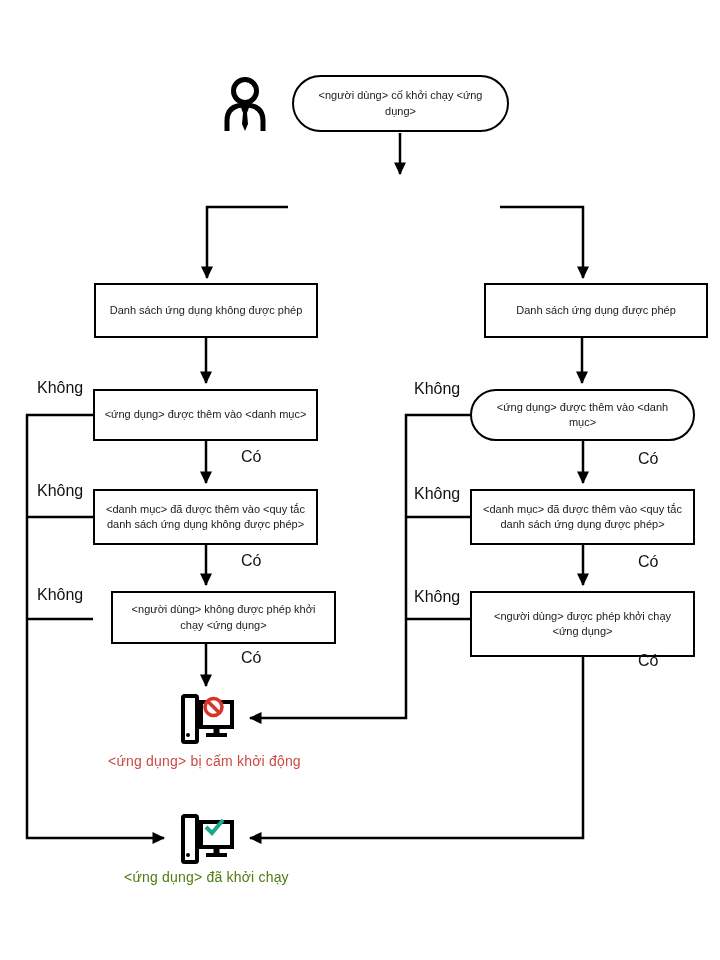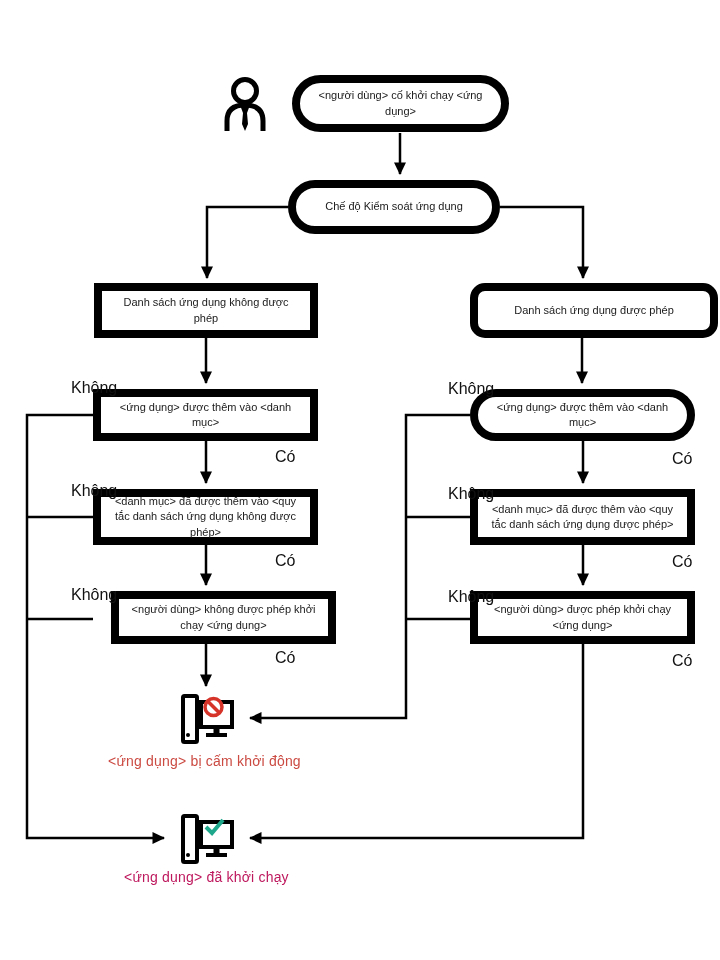--- a/index.html
+++ b/index.html
@@ -3,32 +3,32 @@
 <meta charset="utf-8">
 <style>
   html,body{margin:0;padding:0;background:#ffffff;}
   .canvas{
     position:relative;width:720px;height:960px;background:#ffffff;overflow:hidden;
     font-family:"Liberation Sans", sans-serif;color:#1a1a1a;
   }
   .canvas svg.wires{position:absolute;left:0;top:0;z-index:1;}
   .node{
     position:absolute;z-index:2;display:flex;align-items:center;justify-content:center;
-    text-align:center;border:8px solid #000000;background:#fff;box-sizing:border-box;
+    text-align:center;border:2px solid #000000;background:#fff;box-sizing:border-box;
     font-size:11px;line-height:1.4;padding:3px 9px;color:#1a1a1a;
   }
   .stadium{border-radius:30px;padding:3px 18px;}
   .lbl{
-    position:absolute;z-index:2;font-size:16px;color:#111;white-space:nowrap;margin-left:34px;
+    position:absolute;z-index:2;font-size:16px;color:#111;white-space:nowrap;
   }
   .result-text{
     position:absolute;z-index:2;font-size:14px;white-space:nowrap;letter-spacing:.2px;
   }
   .result-blocked{color:#cb4a42;}
-  .result-started{color:#be185d;}
+  .result-started{color:#4d7c0f;}
 </style>
 </head>
 <body>
 
 <div class="canvas">
 
   <svg class="wires" width="720" height="960" viewBox="0 0 720 960">
     <defs>
       <marker id="ah" markerUnits="userSpaceOnUse" markerWidth="14" markerHeight="14" refX="12" refY="6.5" orient="auto">
         <path d="M0.5,0.5 L13,6.5 L0.5,12.5 Z" fill="#000"></path>
@@ -83,37 +83,36 @@
       <circle cx="188" cy="855" r="2" fill="#000"></circle>
       <rect x="201" y="822" width="31" height="25" fill="#fff" stroke="#000" stroke-width="4"></rect>
       <rect x="213.5" y="847" width="6" height="6" fill="#000"></rect>
       <rect x="206" y="853" width="21" height="4" fill="#000"></rect>
       <polyline points="206,827 212,833 223,820" fill="none" stroke="#1fa78c" stroke-width="4"></polyline>
     </g>
   </svg>
 
   <div class="node stadium" style="left:292px;top:75px;width:217px;height:57px;">&lt;người dùng&gt; cố khởi chạy &lt;ứng dụng&gt;</div>
 
-  <div class="node stadium" style="left:288px;top:180px;width:212px;height:54px;border-radius:27px;">Chế độ Kiểm soát ứng dụng</div>
 
   <div class="node" style="left:94px;top:283px;width:224px;height:55px;text-align:center;">Danh sách ứng dụng không được phép</div>
 
-  <div class="node" style="left:470px;top:283px;width:248px;height:55px;border-radius:15px;">Danh sách ứng dụng được phép</div>
+  <div class="node" style="left:484px;top:283px;width:224px;height:55px;">Danh sách ứng dụng được phép</div>
 
   <div class="node" style="left:93px;top:389px;width:225px;height:52px;">&lt;ứng dụng&gt; được thêm vào &lt;danh mục&gt;</div>
 
   <div class="node stadium" style="left:470px;top:389px;width:225px;height:52px;border-radius:26px;">&lt;ứng dụng&gt; được thêm vào &lt;danh mục&gt;</div>
 
   <div class="node" style="left:93px;top:489px;width:225px;height:56px;">&lt;danh mục&gt; đã được thêm vào &lt;quy tắc danh sách ứng dụng không được phép&gt;</div>
 
   <div class="node" style="left:470px;top:489px;width:225px;height:56px;">&lt;danh mục&gt; đã được thêm vào &lt;quy tắc danh sách ứng dụng được phép&gt;</div>
 
   <div class="node" style="left:111px;top:591px;width:225px;height:53px;">&lt;người dùng&gt; không được phép khởi chạy &lt;ứng dụng&gt;</div>
 
-  <div class="node" style="left:470px;top:591px;width:225px;height:53px;">&lt;người dùng&gt; được phép khởi chạy &lt;ứng dụng&gt;</div>
+  <div class="node" style="left:470px;top:591px;width:225px;height:66px;">&lt;người dùng&gt; được phép khởi chạy &lt;ứng dụng&gt;</div>
 
   <div class="lbl" style="left:37px;top:379px;">Không</div>
   <div class="lbl" style="left:37px;top:482px;">Không</div>
   <div class="lbl" style="left:37px;top:586px;">Không</div>
   <div class="lbl" style="left:241px;top:448px;">Có</div>
   <div class="lbl" style="left:241px;top:552px;">Có</div>
   <div class="lbl" style="left:241px;top:649px;">Có</div>
 
   <div class="lbl" style="left:414px;top:380px;">Không</div>
   <div class="lbl" style="left:414px;top:485px;">Không</div>

